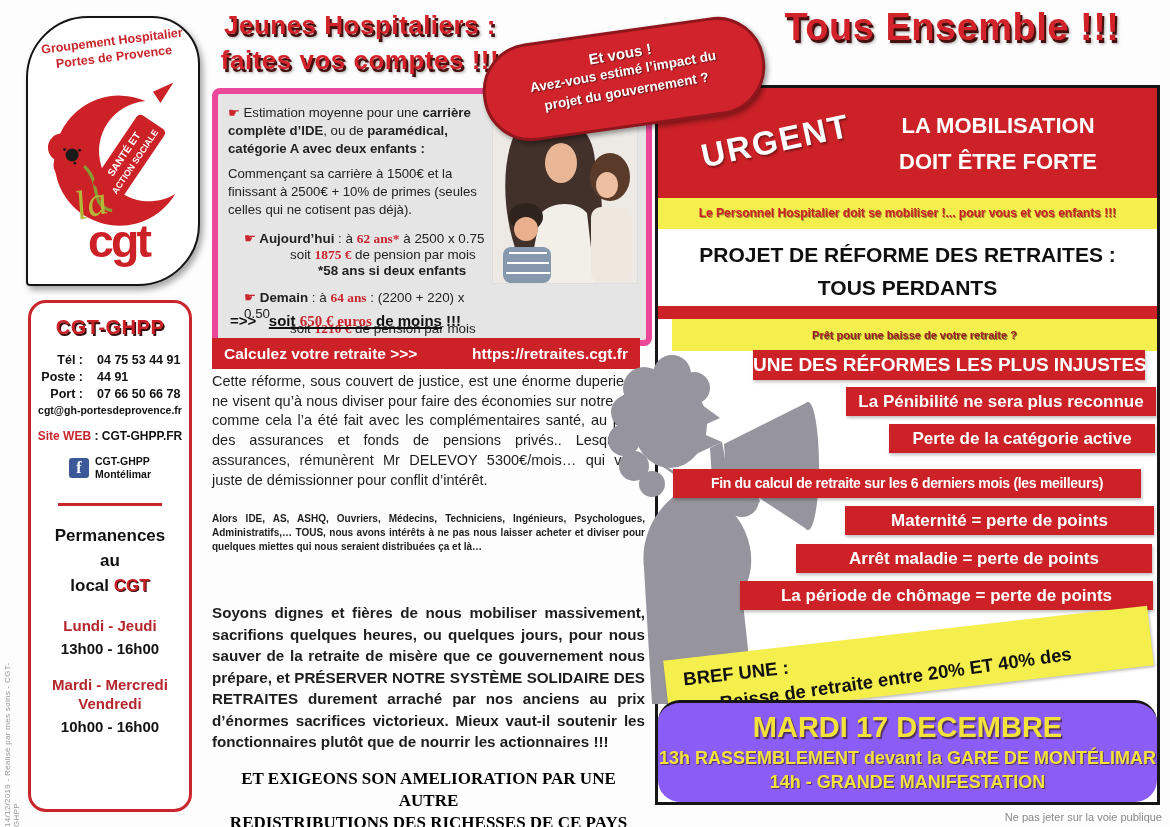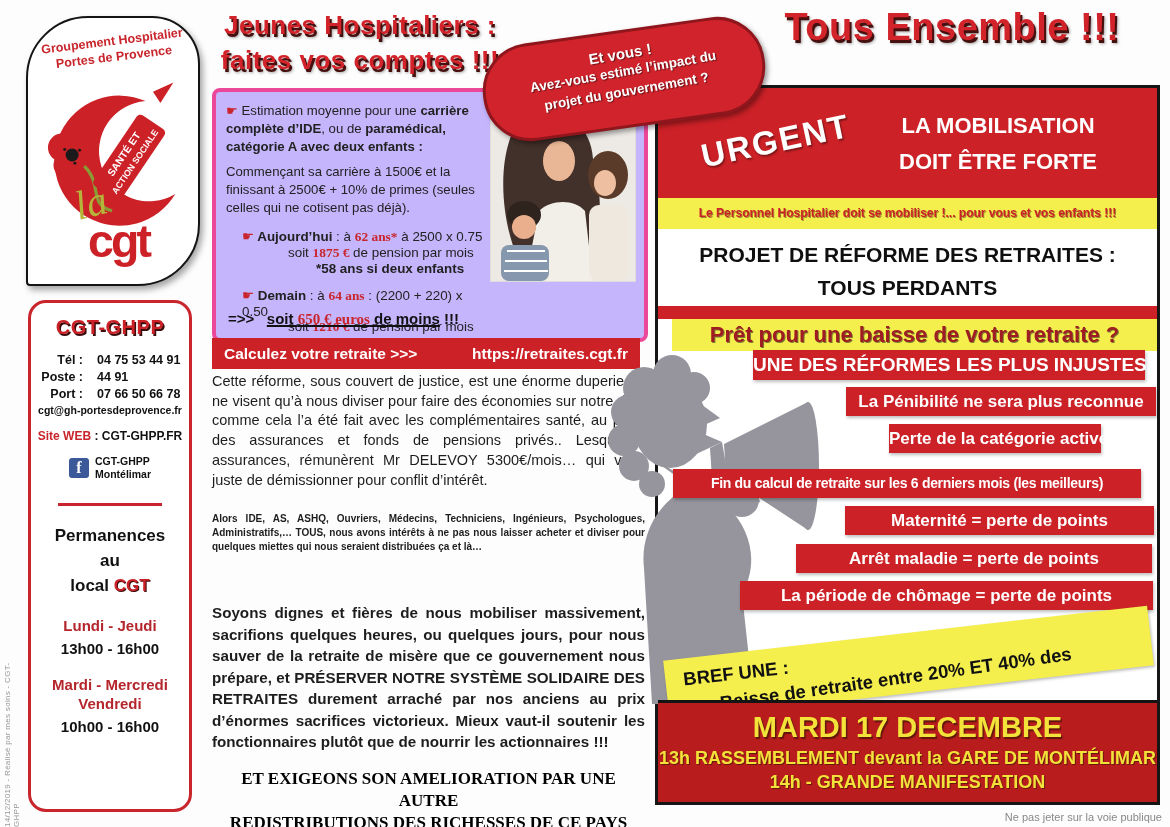--- a/index.html
+++ b/index.html
@@ -44,22 +44,22 @@
 
   
   .badge{left:482px;top:30px;width:278px;height:92px;background:#d0232b;border:3px solid #8f161c;
     border-radius:48px;transform:rotate(-8deg);z-index:6;color:#fff;text-align:center;
     box-shadow:2px 3px 5px rgba(0,0,0,.4);}
   .badge-inner{transform:rotate(-2deg);padding-top:12px;font-weight:bold;
     text-shadow:1px 1px 1px rgba(0,0,0,.5);}
   .badge-l1{font-size:15px;} .badge-l2,.badge-l3{font-size:13.5px;line-height:1.5;}
 
   
-  .est-box{left:212px;top:88px;width:428px;height:246px;border:4px solid #ec4899;
-    border-radius:8px;background:#c4b5fd;}
+  .est-box{left:212px;top:88px;width:428px;height:246px;border:6px solid #ec4899;
+    border-radius:8px;background:#e5e5e5;}
   .est-text{position:absolute;left:10px;top:10px;width:266px;font-size:13.2px;color:#222;}
   .ptr{color:#c9252c;font-weight:bold;}
   .est-intro{line-height:1.35;}
   .est-career{margin-top:8px;line-height:1.35;}
   .est-step{margin-top:12px;font-size:13.4px;}
   .est-step .l1{margin-left:16px;font-weight:bold;}
   .est-step .calc{font-weight:normal;}
   .est-step .l2{margin-left:62px;}
   .est-step .l3{margin-left:90px;font-weight:bold;}
   .red-num{color:#c9252c;font-weight:bold;font-family:"Liberation Serif","DejaVu Serif",serif;}
@@ -86,32 +86,32 @@
   .panel-header{position:relative;height:110px;background:#cc2127;}
   .urgent{position:absolute;left:42px;top:34px;transform:rotate(-12deg);color:#fff;
     font-weight:900;font-size:33px;letter-spacing:2px;text-shadow:1px 2px 2px rgba(0,0,0,.4);}
   .mob{position:absolute;right:24px;top:20px;width:270px;text-align:center;color:#fff;
     font-weight:bold;font-size:22px;line-height:1.65;}
   .yellow-band{height:31px;background:#f5ef4d;text-align:center;line-height:31px;}
   .band1{color:#cc2127;font-weight:bold;font-size:12px;text-shadow:1px 1px 0 rgba(60,10,10,.45);}
   .projet{height:77px;background:#fff;text-align:center;color:#0f0f0f;font-weight:bold;
     font-size:21px;line-height:1.55;padding-top:10px;box-sizing:border-box;}
   .red-stripe{height:13px;background:#cc2127;}
-  .band2{color:#9e1c22;font-weight:bold;font-size:22px;height:32px;line-height:32px;
+  .band2{color:#9e1c22;font-weight:bold;font-size:11px;height:32px;line-height:32px;
     text-shadow:1px 1px 0 rgba(30,30,30,.55);margin-left:14px;}
   .banner{position:absolute;height:29px;background:#cc2127;color:#fff;font-weight:bold;
     font-size:17px;text-align:center;line-height:29px;z-index:3;white-space:nowrap;
     box-shadow:1px 2px 3px rgba(0,0,0,.25);}
   .bref{position:absolute;left:7px;top:545px;width:487px;height:60px;background:#f5ef4d;
     transform:rotate(-6.5deg);z-index:3;color:#111;font-weight:bold;font-size:18.5px;
     box-shadow:1px 2px 3px rgba(0,0,0,.25);}
   .bref .l1{margin:10px 0 0 18px;}
   .bref .l2{margin:0 0 0 52px;transform:rotate(-1.5deg);}
-  .event{position:absolute;left:0;bottom:0;width:499px;height:102px;background:#b91c1c;
-    border-top:3px solid #141414;z-index:3;text-align:center;box-sizing:border-box;}
+  .event{position:absolute;left:0;bottom:0;width:499px;height:102px;background:#8b5cf6;
+    border-top:3px solid #141414;z-index:3;text-align:center;box-sizing:border-box;border-radius:22px;}
   .event-date{margin-top:8px;font-size:29px;font-weight:900;color:#f3e23a;
     text-shadow:1.5px 1.5px 1px rgba(40,20,0,.6);}
   .event-l2{margin-top:4px;font-size:18px;font-weight:bold;color:#f3e23a;
     text-shadow:1px 1px 0 rgba(40,20,0,.55);}
   .event-l3{margin-top:3px;font-size:18px;font-weight:bold;color:#f3e23a;
     text-shadow:1px 1px 0 rgba(40,20,0,.55);}
 
   .silhouette{left:592px;top:352px;z-index:2;}
 
   .side-note{left:3px;top:640px;writing-mode:vertical-rl;transform:rotate(180deg);
@@ -286,21 +286,21 @@
     <div class="yellow-band band1">Le Personnel Hospitalier doit se mobiliser !... pour vous et vos enfants !!!</div>
     <div class="projet">
       <div>PROJET DE RÉFORME DES RETRAITES :</div>
       <div>TOUS PERDANTS</div>
     </div>
     <div class="red-stripe"></div>
     <div class="yellow-band band2">Prêt pour une baisse de votre retraite ?</div>
 
     <div class="banner" style="left:95px;top:262px;width:392px;font-size:19px;line-height:30px;height:30px;">UNE DES RÉFORMES LES PLUS INJUSTES</div>
     <div class="banner" style="left:188px;top:299px;width:310px;">La Pénibilité ne sera plus reconnue</div>
-    <div class="banner" style="left:231px;top:336px;width:212px;">Perte de la catégorie active</div>
+    <div class="banner" style="left:231px;top:336px;width:266px;">Perte de la catégorie active</div>
     <div class="banner" style="left:15px;top:381px;width:468px;font-size:14px;letter-spacing:-0.3px;">Fin du calcul de retraite sur les 6 derniers mois (les meilleurs)</div>
     <div class="banner" style="left:187px;top:418px;width:309px;">Maternité = perte de points</div>
     <div class="banner" style="left:138px;top:456px;width:356px;">Arrêt maladie = perte de points</div>
     <div class="banner" style="left:82px;top:493px;width:413px;">La période de chômage = perte de points</div>
 
     <div class="bref">
       <div class="l1">BREF UNE :</div>
       <div class="l2">Baisse de retraite entre 20% ET 40% des pensions</div>
     </div>
 

